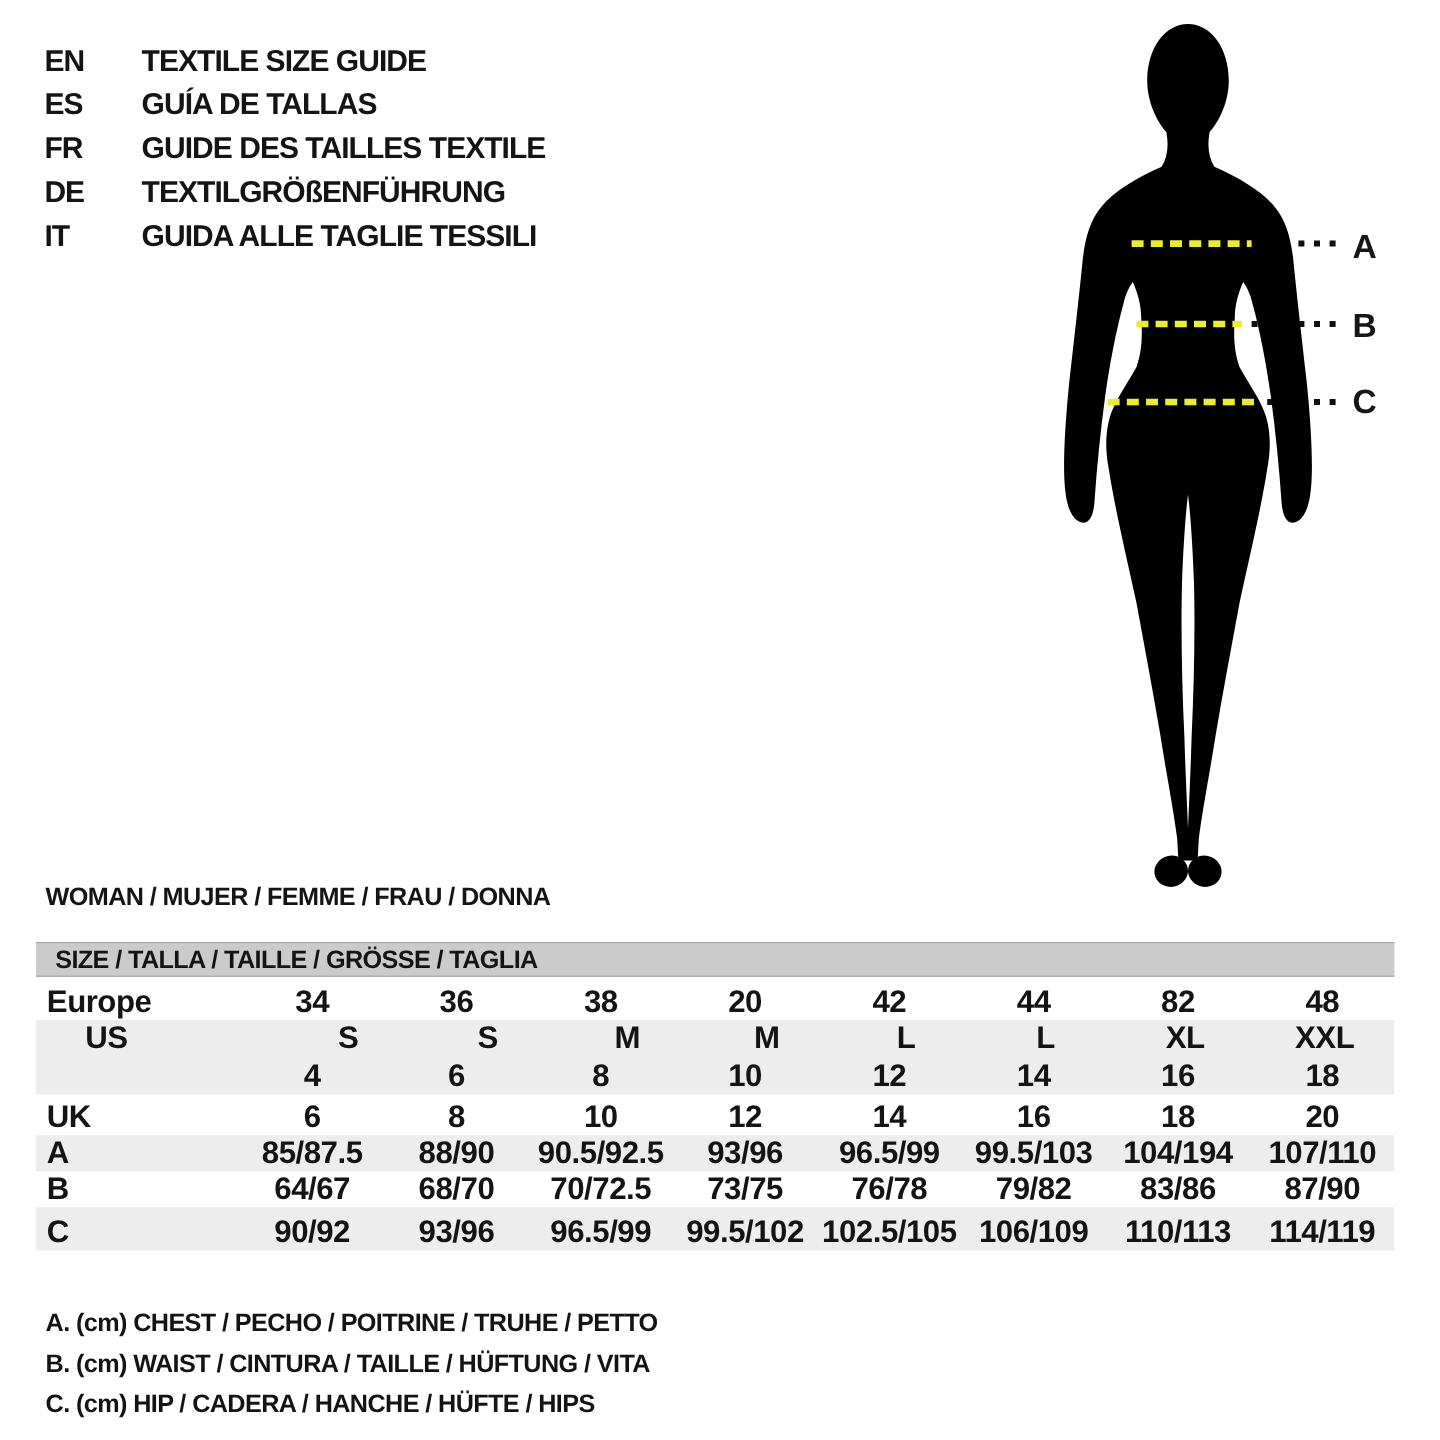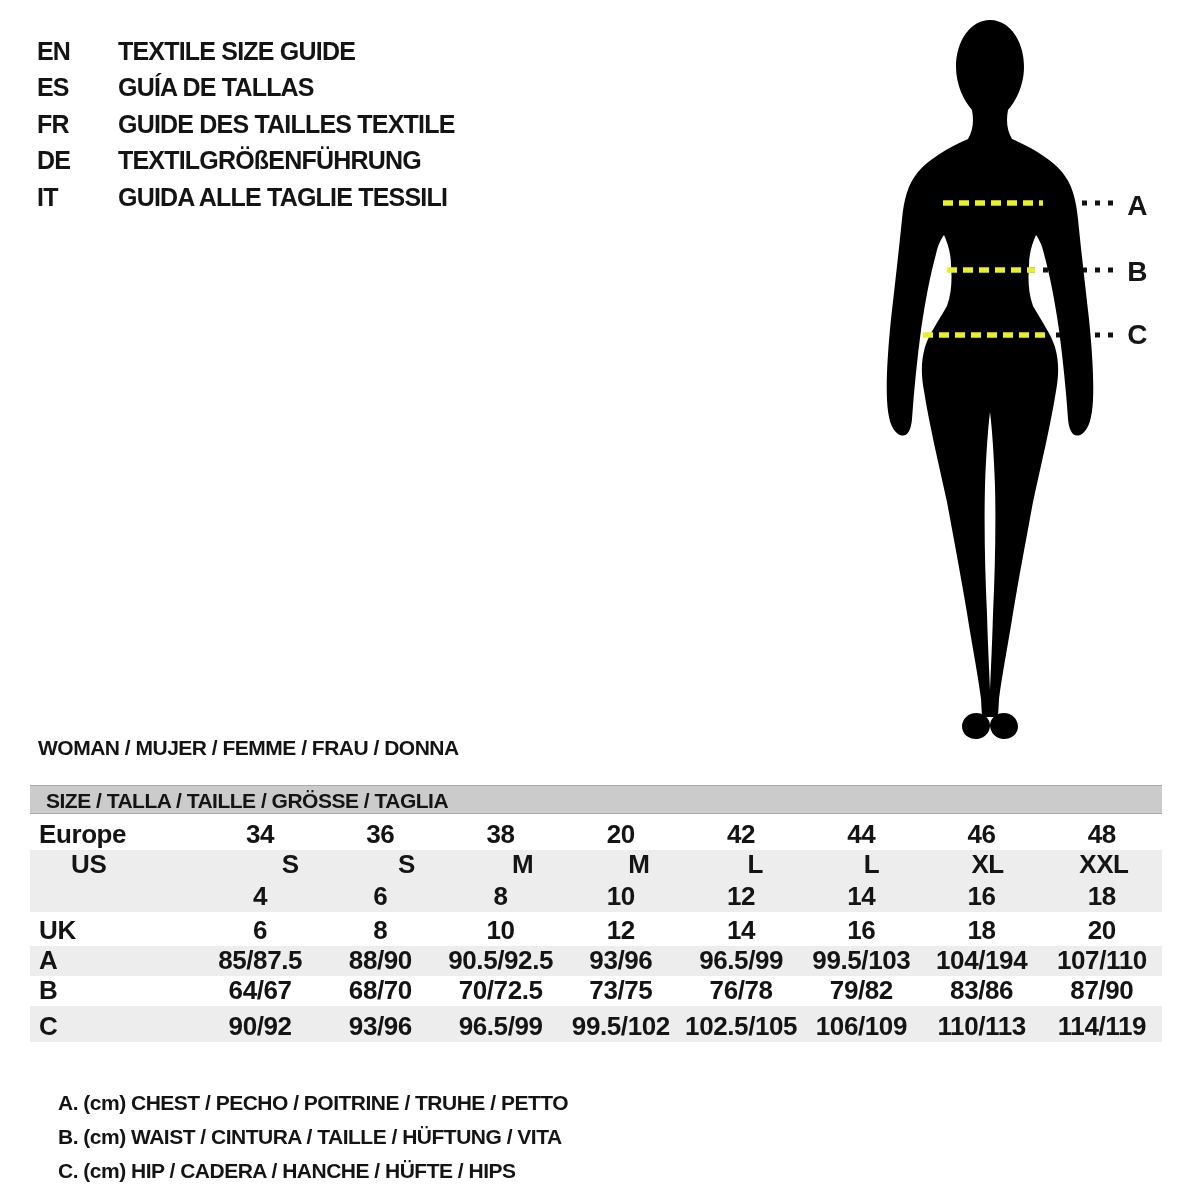--- a/index.html
+++ b/index.html
@@ -40,21 +40,21 @@
   .trow:nth-child(2){height:30px;padding-left:32px;}
   .trow:nth-child(3){height:32px;}
   .trow:nth-child(4){height:34px;}
   .trow:nth-child(5){height:30px;}
   .trow:nth-child(6){height:30px;}
   .trow:nth-child(7){height:36px;}
   .tlabel{flex:0 0 161px;padding-left:9px;}
   .tcell{flex:1 1 0;text-align:center;}
 
   
-  .legend{position:absolute;left:38px;top:1086px;margin-left:20px;}
+  .legend{position:absolute;left:38px;top:1086px;}
   .legend-item{height:34px;line-height:34px;font-weight:bold;font-size:21px;
     letter-spacing:-0.5px;white-space:nowrap;}
 </style>
 </head>
 <body>
 
 <div class="lang-block">
   <div class="lang-row">
     <span class="lang-code">EN</span>
     <span class="lang-text">TEXTILE SIZE GUIDE</span>
@@ -156,21 +156,21 @@
   <div class="size-table-header">SIZE / TALLA / TAILLE / GRÖSSE / TAGLIA</div>
   <div>
       <div class="trow">
         <div class="tlabel">Europe</div>
         <div class="tcell">34</div>
         <div class="tcell">36</div>
         <div class="tcell">38</div>
         <div class="tcell">20</div>
         <div class="tcell">42</div>
         <div class="tcell">44</div>
-        <div class="tcell">46</div>
+        <div class="tcell">82</div>
         <div class="tcell">48</div>
       </div>
       <div class="trow shade">
         <div class="tlabel">US</div>
         <div class="tcell">S</div>
         <div class="tcell">S</div>
         <div class="tcell">M</div>
         <div class="tcell">M</div>
         <div class="tcell">L</div>
         <div class="tcell">L</div>

